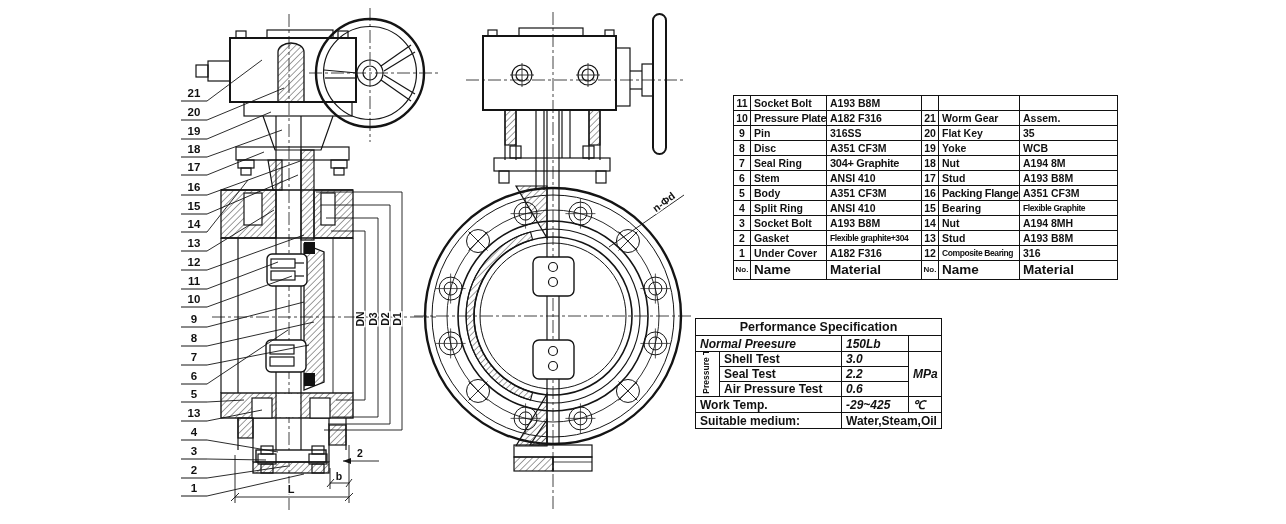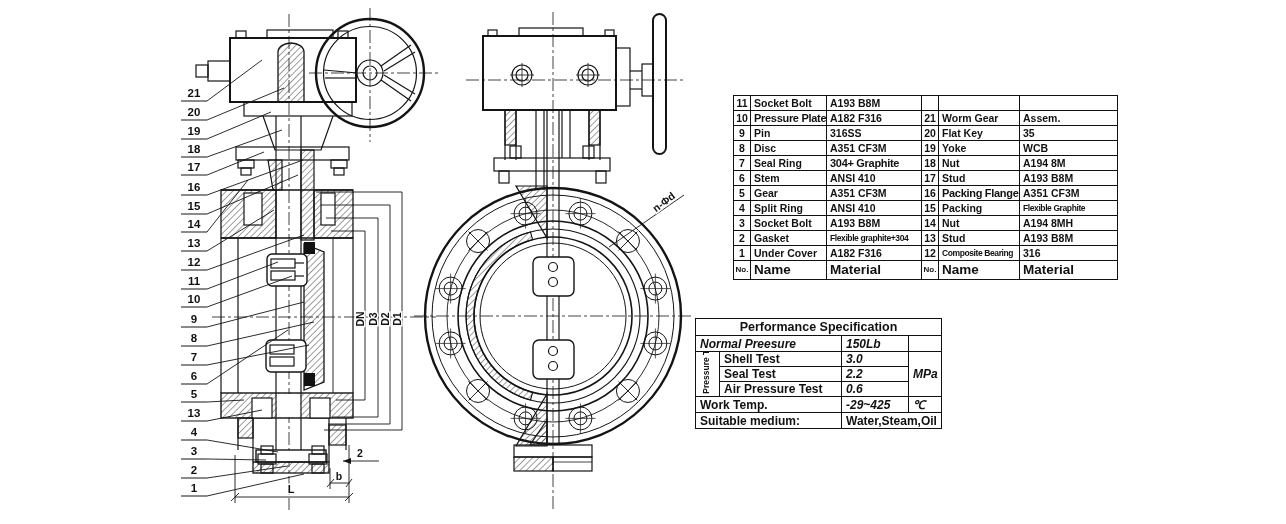--- a/index.html
+++ b/index.html
@@ -417,32 +417,32 @@
         <tr style="height: 15px;">
           <td class="no">6</td>
           <td class="name">Stem</td>
           <td class="mat">ANSI 410</td>
           <td class="no">17</td>
           <td class="name">Stud</td>
           <td class="mat">A193 B8M</td>
         </tr>
         <tr style="height: 15px;">
           <td class="no">5</td>
-          <td class="name">Gear</td>
+          <td class="name">Body</td>
           <td class="mat">A351 CF3M</td>
           <td class="no">16</td>
           <td class="name sm">Packing Flange</td>
           <td class="mat">A351 CF3M</td>
         </tr>
         <tr style="height: 15px;">
           <td class="no">4</td>
           <td class="name">Split Ring</td>
           <td class="mat">ANSI 410</td>
           <td class="no">15</td>
-          <td class="name">Packing</td>
+          <td class="name">Bearing</td>
           <td class="mat xs">Flexible Graphite</td>
         </tr>
         <tr style="height: 15px;">
           <td class="no">3</td>
           <td class="name">Socket Bolt</td>
           <td class="mat">A193 B8M</td>
           <td class="no">14</td>
           <td class="name">Nut</td>
           <td class="mat">A194 8MH</td>
         </tr>

